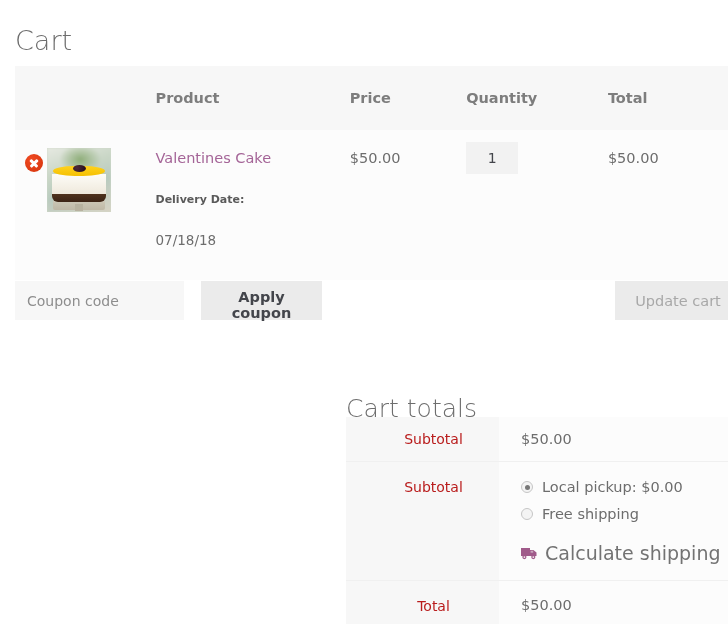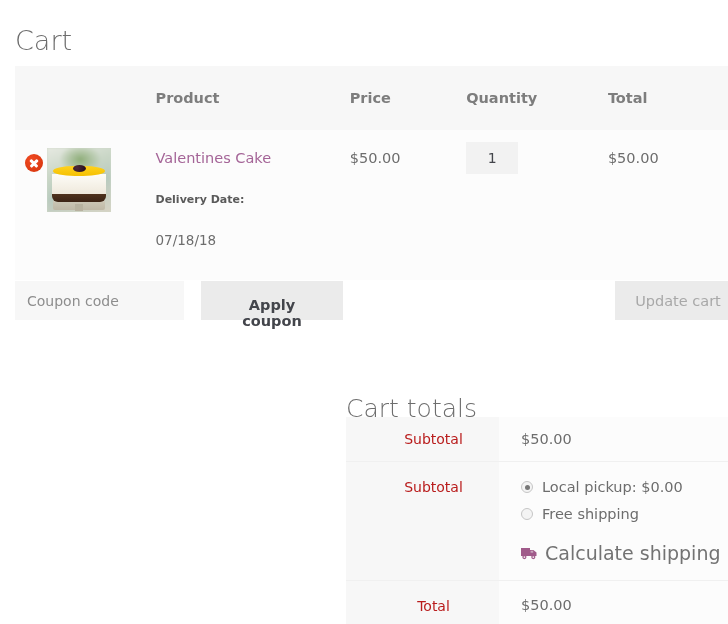--- a/index.html
+++ b/index.html
@@ -244,30 +244,30 @@
     color: #6d6d6d;
     font-family: "DejaVu Sans", sans-serif;
     outline: none;
   }
   .coupon-input::placeholder { color: #8d8d8d; opacity: 1; }
 
   .apply-coupon-btn {
     position: absolute;
     left: 186px;
     top: 0;
-    width: 142px;
+    width: 121px;
     height: 39px;
     background: #ebebeb;
     border: none;
     font-size: 14.5px;
     font-weight: bold;
     color: #43454b;
     font-family: "DejaVu Sans", sans-serif;
     cursor: pointer;
-    padding: 16px;
+    padding: 8px;
   }
   .update-cart-btn {
     position: absolute;
     left: 600px;
     top: 0;
     width: 140px;
     height: 39px;
     background: #ebebeb;
     border: none;
     font-size: 14.5px;

